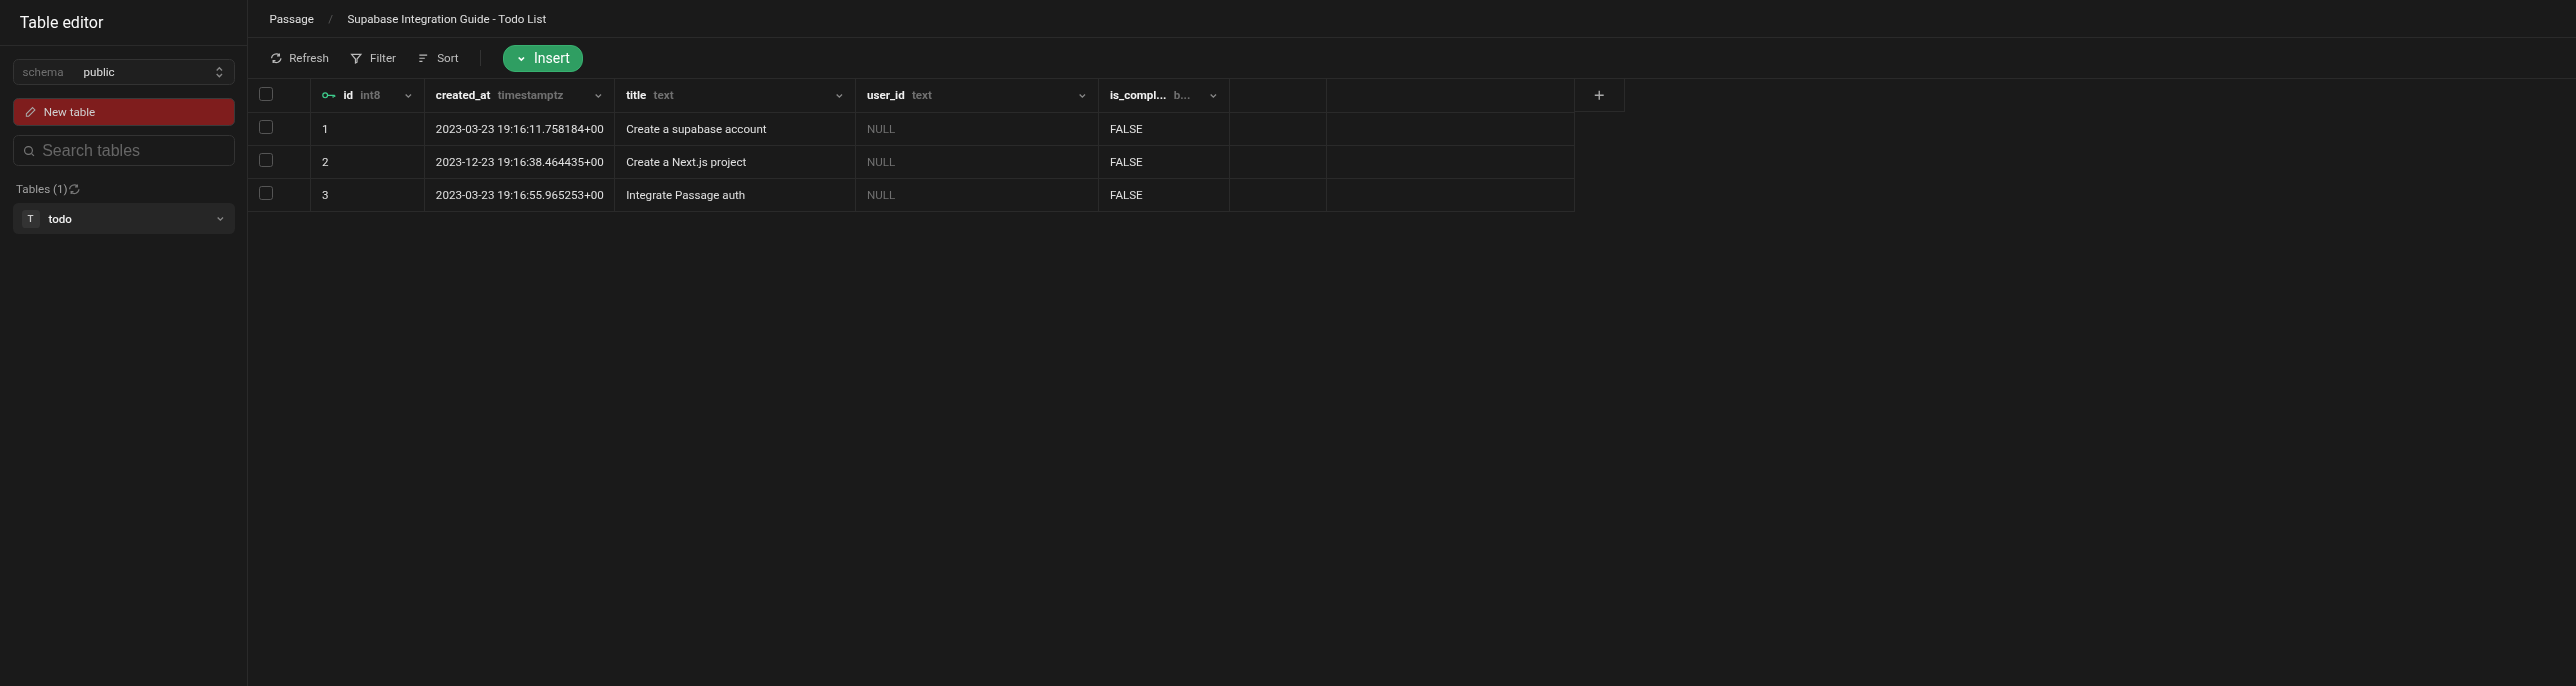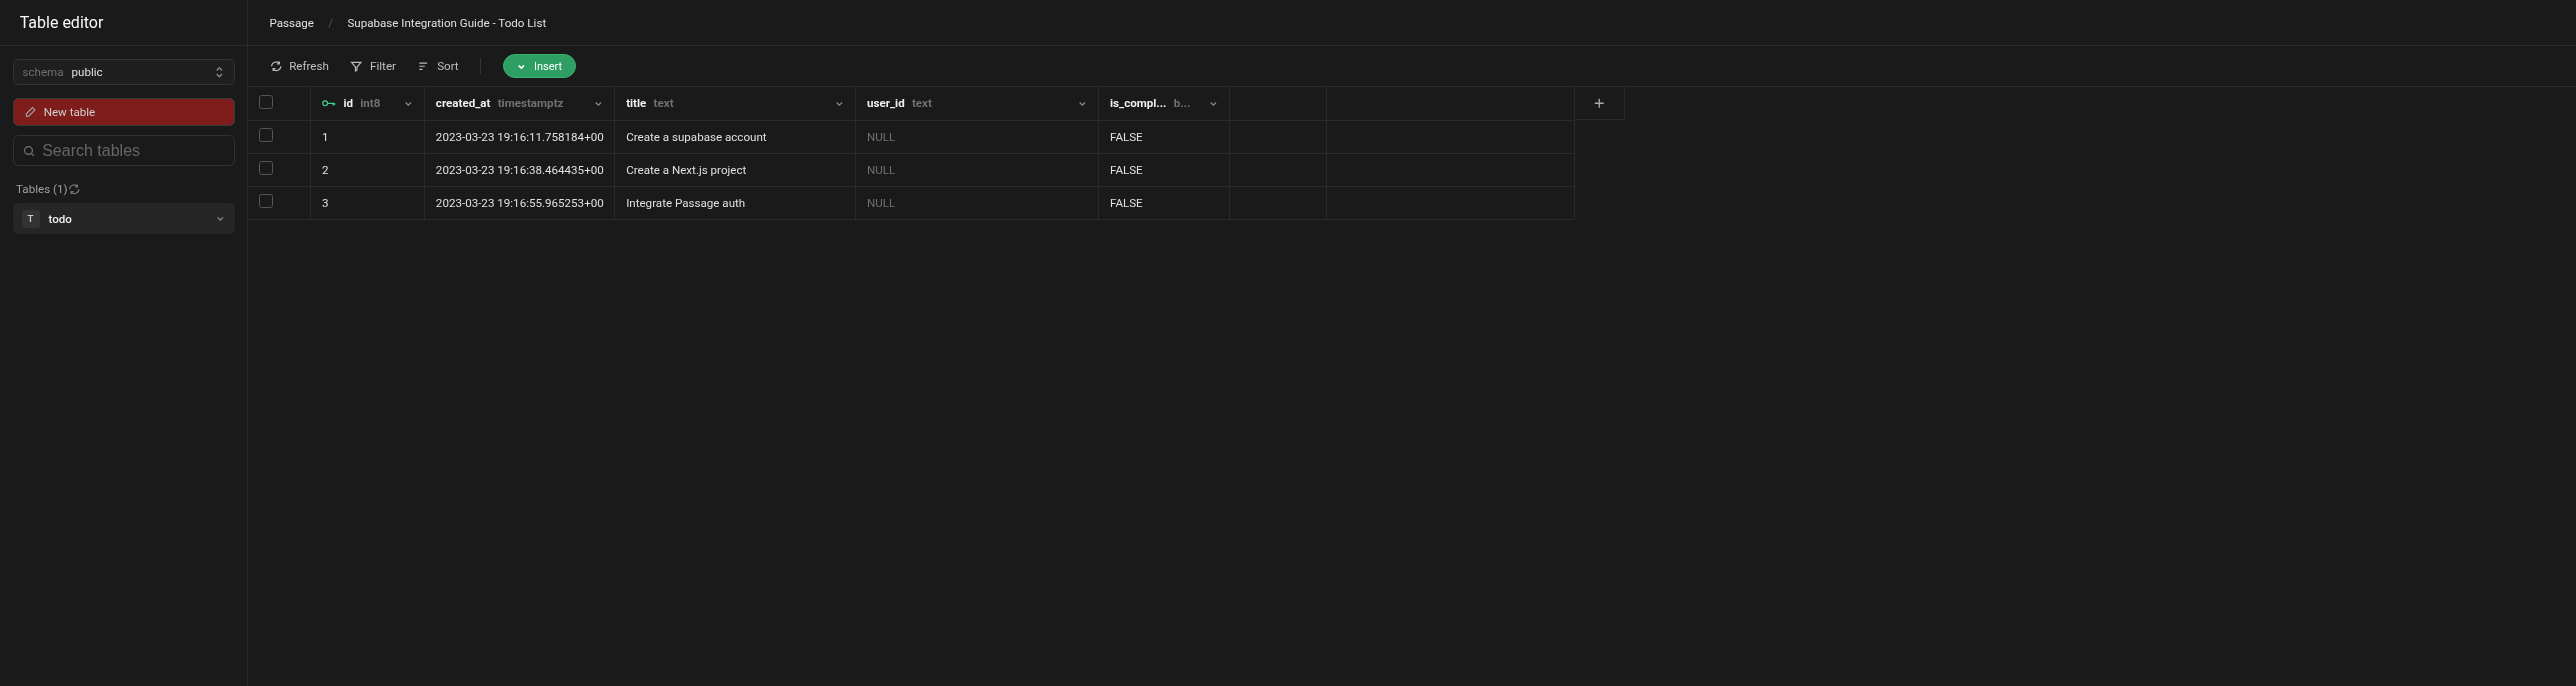--- a/index.html
+++ b/index.html
@@ -32,21 +32,21 @@
     align-items: center;
   }
   .sidebar-body { padding: 12.5px 12.5px; }
   .schema-select {
     display: flex;
     align-items: center;
     background: #1f1f1f;
     border: 0.9px solid #333;
     border-radius: 5.4px;
     padding: 5.4px 9px;
-    gap: 8px;
+    gap: 20px;
     position: relative;
   }
   .schema-label { color: #707070; }
   .schema-value { color: #e0e0e0; flex: 1; }
   .updown-icon { color: #888; }
   .new-table-btn {
     display: flex;
     align-items: center;
     gap: 7px;
     background: #7f1d1d;
@@ -97,21 +97,21 @@
     border-radius: 3.6px;
     display: flex; align-items: center; justify-content: center;
     font-size: 9.8px; color: #ccc;
     font-weight: 500;
   }
   .table-name { flex: 1; font-weight: 500; color: #f0f0f0; }
   .chevron { color: #888; }
   
   .main { flex: 1; display: flex; flex-direction: column; background: #1a1a1a; }
   .breadcrumb {
-    height: 46px;
+    height: 38px;
     display: flex;
     align-items: center;
     padding: 0 21.5px;
     gap: 14.3px;
     border-bottom: 0.9px solid #2a2a2a;
     color: #e0e0e0;
   }
   .breadcrumb-sep { color: #555; }
   .toolbar {
     height: 41px;
@@ -136,21 +136,21 @@
   .insert-btn {
     display: flex;
     align-items: center;
     gap: 7.2px;
     background: #2f9e62;
     color: #fff;
     border: 0.9px solid #38b070;
     border-radius: 12px;
     padding: 4.5px 12.5px;
     cursor: pointer;
-    font-size: 11px;
+    font-size: 14px;
   }
   
   .grid-wrap { display: flex; }
   .grid {
     border-collapse: collapse;
     width: 1327px;
   }
   .grid th, .grid td {
     border-right: 0.9px solid #2a2a2a;
     border-bottom: 0.9px solid #2a2a2a;
@@ -380,21 +380,21 @@
             <td class="truncate">2023-03-23 19:16:11.758184+00</td>
             <td>Create a supabase account</td>
             <td><span class="null-text">NULL</span></td>
             <td>FALSE</td>
             <td></td>
             <td></td>
           </tr>
           <tr>
             <td class="checkbox-cell"><span class="cb"></span></td>
             <td>2</td>
-            <td class="truncate">2023-03-23 19:16:38.464435+00</td>
+            <td class="truncate">2023-12-23 19:16:38.464435+00</td>
             <td>Create a Next.js project</td>
             <td><span class="null-text">NULL</span></td>
             <td>FALSE</td>
             <td></td>
             <td></td>
           </tr>
           <tr>
             <td class="checkbox-cell"><span class="cb"></span></td>
             <td>3</td>
             <td class="truncate">2023-03-23 19:16:55.965253+00</td>

